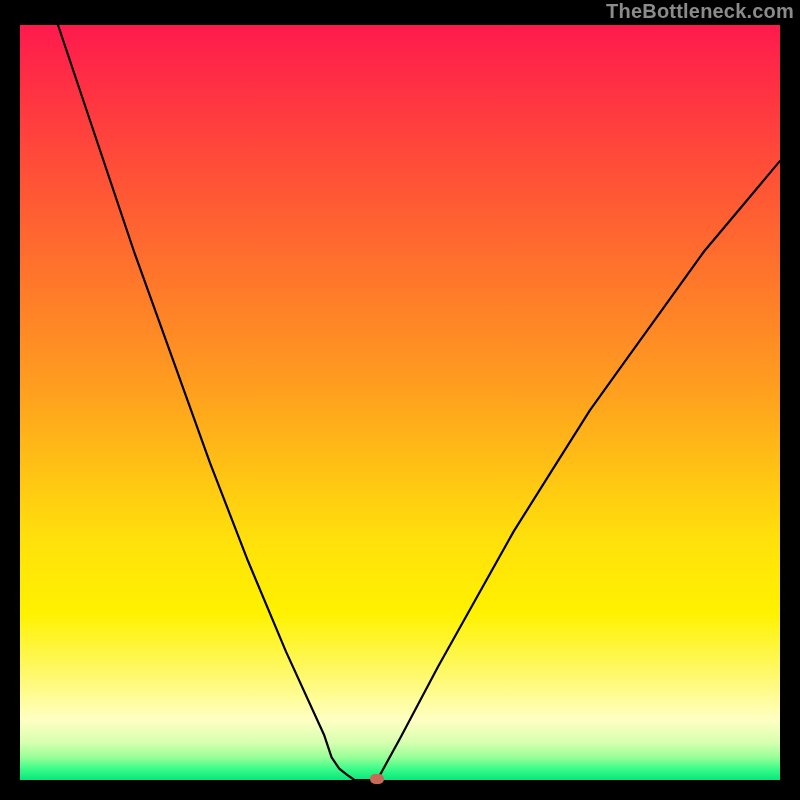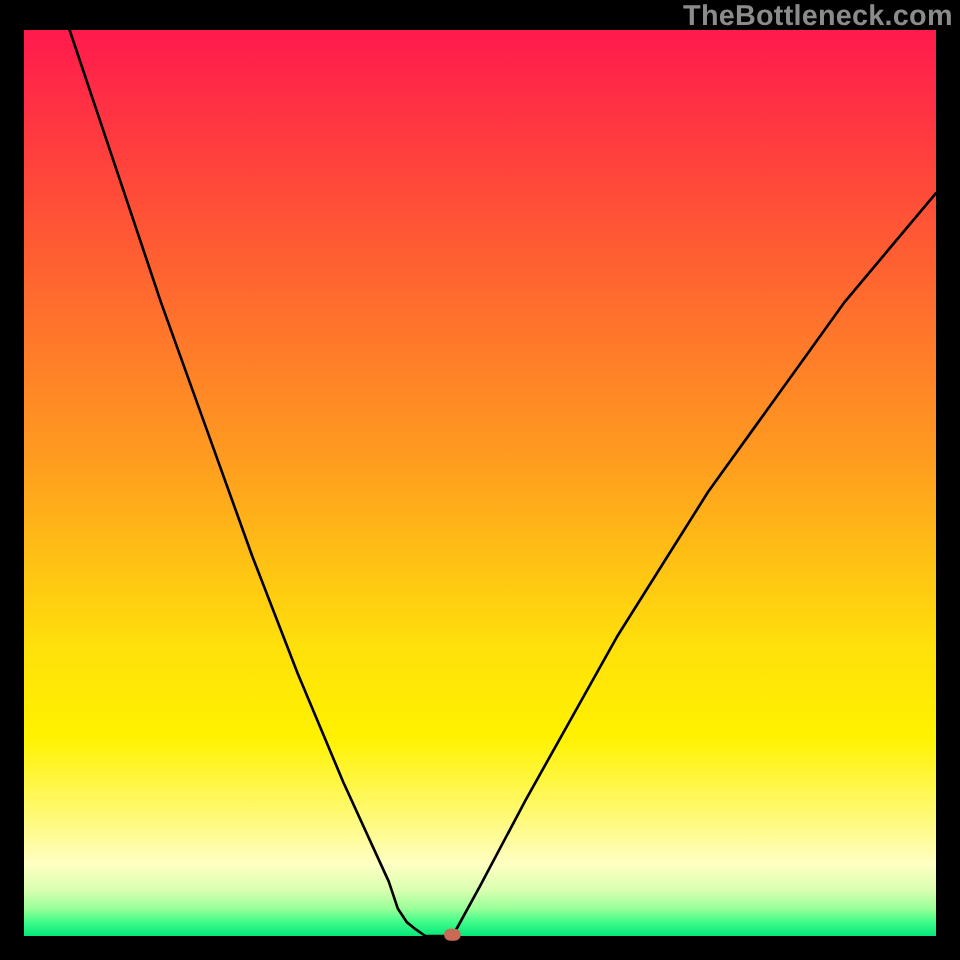--- a/index.html
+++ b/index.html
@@ -25,21 +25,21 @@
       #d8ffb0 95%,
       #98ff98 97%,
       #3dfc89 98.5%,
       #06e77b 100%);
   }
   .watermark {
     position: absolute;
     top: 0px;
     right: 6px;
     font-family: Arial, Helvetica, sans-serif;
-    font-size: 24px;
+    font-size: 20px;
     font-weight: bold;
     color: #8b8b8b;
     letter-spacing: 0.2px;
   }
   svg.curve {
     position: absolute;
     left: 20px;
     top: 25px;
     width: 760px;
     height: 755px;

